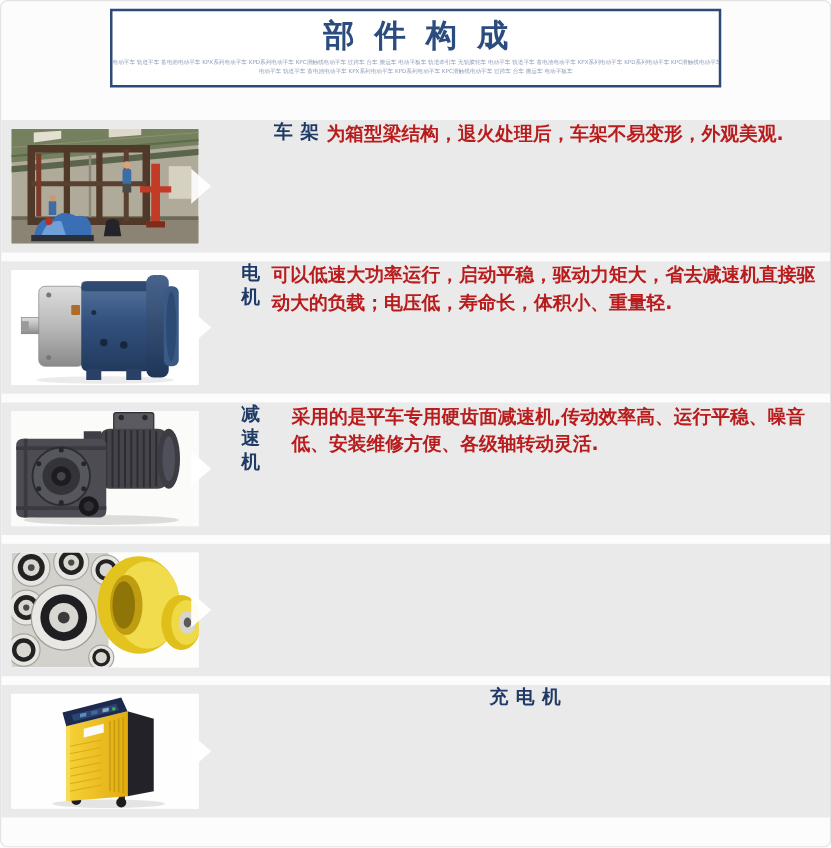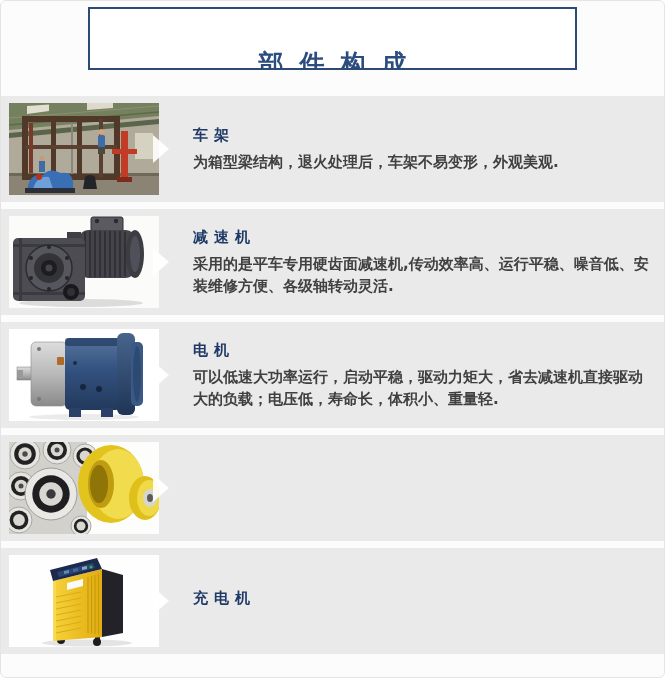--- a/index.html
+++ b/index.html
@@ -23,21 +23,20 @@
     text-align:center;
     padding-top:5px;
     overflow:hidden;
   }
   .header-title {
     font-family:"DejaVu Serif","Liberation Serif",serif;
     font-size:25px; font-weight:bold;
     color:#2b4c7e;
     letter-spacing:16px; padding-left:16px;
     line-height:30px;
-    margin-top:35px;
   }
   .fine-print-wrap { margin-top:3px; height:20px; overflow:hidden; }
   .fine-print {
     font-size:9px; line-height:14px;
     color:#8e9ab8;
     width:200%;
     transform:scale(0.5); transform-origin:top left;
     text-align:center;
     white-space:nowrap;
   }
@@ -59,31 +58,31 @@
   .arrow {
     position:absolute; left:152px; top:39px;
     width:0; height:0;
     border-top:14px solid transparent;
     border-bottom:14px solid transparent;
     border-left:16px solid rgba(255,255,255,0.92);
   }
   .text-block {
     position:absolute; left:192px; top:0;
     height:100%; width:460px;
-    display:flex; flex-direction:column; justify-content:center;
+    display:flex; flex-direction:row; justify-content:center;
   }
   .sec-title {
     font-size:15px; font-weight:bold;
     color:#1f3a66;
     letter-spacing:6px;
     margin-bottom:6px;
   }
   .sec-desc {
     font-size:15px; font-weight:bold;
-    color:#404040;
+    color:#b91c1c;
     line-height:22px;
   }
 </style>
 </head>
 <body>
 
 <div class="page">
 
   <div class="header-box">
     <div class="header-title">部件构成</div>
@@ -129,70 +128,20 @@
           <path d="M24,86 Q28,72 40,74 L44,86 Z" fill="#6fa0d8"></path>
           <circle cx="30" cy="74" r="3" fill="#b5301f"></circle>
           <rect x="16" y="85" width="50" height="5" fill="#2a2f38"></rect>
           <path d="M76,74 q5,-4 10,0 l2,12 l-14,0 Z" fill="#23242a"></path>
         </svg>
       </div>
       <div class="arrow"></div>
       <div class="text-block">
         <div class="sec-title">车架</div>
         <div class="sec-desc">为箱型梁结构，退火处理后，车架不易变形，外观美观.</div>
-      </div>
-    </div>
-
-    <div class="card">
-      <div class="photo-box">
-        <svg viewBox="0 0 150 92" preserveAspectRatio="none">
-          <rect width="150" height="92" fill="#fbfbfa"></rect>
-          <ellipse cx="72" cy="87" rx="62" ry="4" fill="#000000" opacity="0.12"></ellipse>
-          <rect x="82" y="1" width="32" height="17" rx="2" fill="#5a5a60" stroke="#2e2e33"></rect>
-          <circle cx="88" cy="5" r="2.2" fill="#2a2a2e"></circle>
-          <circle cx="107" cy="5" r="2.2" fill="#2a2a2e"></circle>
-          <rect x="70" y="14" width="56" height="48" rx="9" fill="#44444a"></rect>
-          <g stroke="#2c2c32" stroke-width="1.6">
-            <line x1="76" y1="16" x2="76" y2="60"></line>
-              <line x1="81" y1="15" x2="81" y2="61"></line>
-            <line x1="86" y1="15" x2="86" y2="61"></line>
-              <line x1="91" y1="15" x2="91" y2="61"></line>
-            <line x1="96" y1="15" x2="96" y2="61"></line>
-              <line x1="101" y1="15" x2="101" y2="61"></line>
-            <line x1="106" y1="15" x2="106" y2="61"></line>
-              <line x1="111" y1="15" x2="111" y2="61"></line>
-            <line x1="116" y1="16" x2="116" y2="60"></line>
-          </g>
-          <ellipse cx="126" cy="38" rx="9" ry="24" fill="#3c3c42"></ellipse>
-          <ellipse cx="126" cy="38" rx="5" ry="18" fill="#50505a"></ellipse>
-          <rect x="58" y="16" width="14" height="10" fill="#3e3e44"></rect>
-          <rect x="4" y="22" width="72" height="63" rx="5" fill="#4c4c52"></rect>
-          <rect x="4" y="28" width="72" height="3" fill="#3a3a40"></rect>
-          <rect x="4" y="76" width="72" height="3" fill="#3a3a40"></rect>
-          <rect x="10" y="22" width="3" height="63" fill="#3a3a40"></rect>
-          <circle cx="40" cy="52" r="23" fill="#56565e" stroke="#2c2c32" stroke-width="1.5"></circle>
-          <circle cx="40" cy="52" r="15" fill="#333338"></circle>
-          <circle cx="40" cy="52" r="8" fill="#1d1d21"></circle>
-          <circle cx="40" cy="52" r="3.5" fill="#44444c"></circle>
-          <g fill="#26262a">
-            <circle cx="40" cy="31" r="2"></circle>
-              <circle cx="58" cy="42" r="2"></circle>
-              <circle cx="58" cy="62" r="2"></circle>
-            <circle cx="40" cy="73" r="2"></circle>
-              <circle cx="22" cy="62" r="2"></circle>
-              <circle cx="22" cy="42" r="2"></circle>
-          </g>
-          <circle cx="62" cy="76" r="8" fill="#19191d"></circle>
-          <circle cx="62" cy="76" r="4" fill="#303036"></circle>
-        </svg>
-      </div>
-      <div class="arrow"></div>
-      <div class="text-block">
-        <div class="sec-title">减速机</div>
-        <div class="sec-desc">采用的是平车专用硬齿面减速机,传动效率高、运行平稳、噪音低、安装维修方便、各级轴转动灵活.</div>
       </div>
     </div>
 
     <div class="card">
       <div class="photo-box">
         <svg viewBox="0 0 150 92" preserveAspectRatio="none">
           <defs>
             <linearGradient id="mSilver" x1="0" y1="0" x2="0" y2="1">
               <stop offset="0" stop-color="#dddddd"></stop>
                 <stop offset="0.5" stop-color="#b9b9b9"></stop>
@@ -231,20 +180,70 @@
       <div class="arrow"></div>
       <div class="text-block">
         <div class="sec-title">电机</div>
         <div class="sec-desc">可以低速大功率运行，启动平稳，驱动力矩大，省去减速机直接驱动大的负载；电压低，寿命长，体积小、重量轻.</div>
       </div>
     </div>
 
     <div class="card">
       <div class="photo-box">
         <svg viewBox="0 0 150 92" preserveAspectRatio="none">
+          <rect width="150" height="92" fill="#fbfbfa"></rect>
+          <ellipse cx="72" cy="87" rx="62" ry="4" fill="#000000" opacity="0.12"></ellipse>
+          <rect x="82" y="1" width="32" height="17" rx="2" fill="#5a5a60" stroke="#2e2e33"></rect>
+          <circle cx="88" cy="5" r="2.2" fill="#2a2a2e"></circle>
+          <circle cx="107" cy="5" r="2.2" fill="#2a2a2e"></circle>
+          <rect x="70" y="14" width="56" height="48" rx="9" fill="#44444a"></rect>
+          <g stroke="#2c2c32" stroke-width="1.6">
+            <line x1="76" y1="16" x2="76" y2="60"></line>
+              <line x1="81" y1="15" x2="81" y2="61"></line>
+            <line x1="86" y1="15" x2="86" y2="61"></line>
+              <line x1="91" y1="15" x2="91" y2="61"></line>
+            <line x1="96" y1="15" x2="96" y2="61"></line>
+              <line x1="101" y1="15" x2="101" y2="61"></line>
+            <line x1="106" y1="15" x2="106" y2="61"></line>
+              <line x1="111" y1="15" x2="111" y2="61"></line>
+            <line x1="116" y1="16" x2="116" y2="60"></line>
+          </g>
+          <ellipse cx="126" cy="38" rx="9" ry="24" fill="#3c3c42"></ellipse>
+          <ellipse cx="126" cy="38" rx="5" ry="18" fill="#50505a"></ellipse>
+          <rect x="58" y="16" width="14" height="10" fill="#3e3e44"></rect>
+          <rect x="4" y="22" width="72" height="63" rx="5" fill="#4c4c52"></rect>
+          <rect x="4" y="28" width="72" height="3" fill="#3a3a40"></rect>
+          <rect x="4" y="76" width="72" height="3" fill="#3a3a40"></rect>
+          <rect x="10" y="22" width="3" height="63" fill="#3a3a40"></rect>
+          <circle cx="40" cy="52" r="23" fill="#56565e" stroke="#2c2c32" stroke-width="1.5"></circle>
+          <circle cx="40" cy="52" r="15" fill="#333338"></circle>
+          <circle cx="40" cy="52" r="8" fill="#1d1d21"></circle>
+          <circle cx="40" cy="52" r="3.5" fill="#44444c"></circle>
+          <g fill="#26262a">
+            <circle cx="40" cy="31" r="2"></circle>
+              <circle cx="58" cy="42" r="2"></circle>
+              <circle cx="58" cy="62" r="2"></circle>
+            <circle cx="40" cy="73" r="2"></circle>
+              <circle cx="22" cy="62" r="2"></circle>
+              <circle cx="22" cy="42" r="2"></circle>
+          </g>
+          <circle cx="62" cy="76" r="8" fill="#19191d"></circle>
+          <circle cx="62" cy="76" r="4" fill="#303036"></circle>
+        </svg>
+      </div>
+      <div class="arrow"></div>
+      <div class="text-block">
+        <div class="sec-title">减速机</div>
+        <div class="sec-desc">采用的是平车专用硬齿面减速机,传动效率高、运行平稳、噪音低、安装维修方便、各级轴转动灵活.</div>
+      </div>
+    </div>
+
+    <div class="card">
+      <div class="photo-box">
+        <svg viewBox="0 0 150 92" preserveAspectRatio="none">
           <rect width="78" height="92" fill="#d2d1cc"></rect>
           <rect x="78" width="72" height="92" fill="#fdfdfc"></rect>
           <g>
             <circle cx="16" cy="12" r="15" fill="#e6e5e1" stroke="#a8a7a2"></circle>
               <circle cx="16" cy="12" r="10.8" fill="#222222"></circle>
               <circle cx="16" cy="12" r="6.7" fill="#d8d7d2"></circle>
               <circle cx="16" cy="12" r="2.7" fill="#4a4a48"></circle>
             <circle cx="48" cy="8" r="14" fill="#e6e5e1" stroke="#a8a7a2"></circle>
               <circle cx="48" cy="8" r="10" fill="#222222"></circle>
               <circle cx="48" cy="8" r="6.3" fill="#d8d7d2"></circle>

